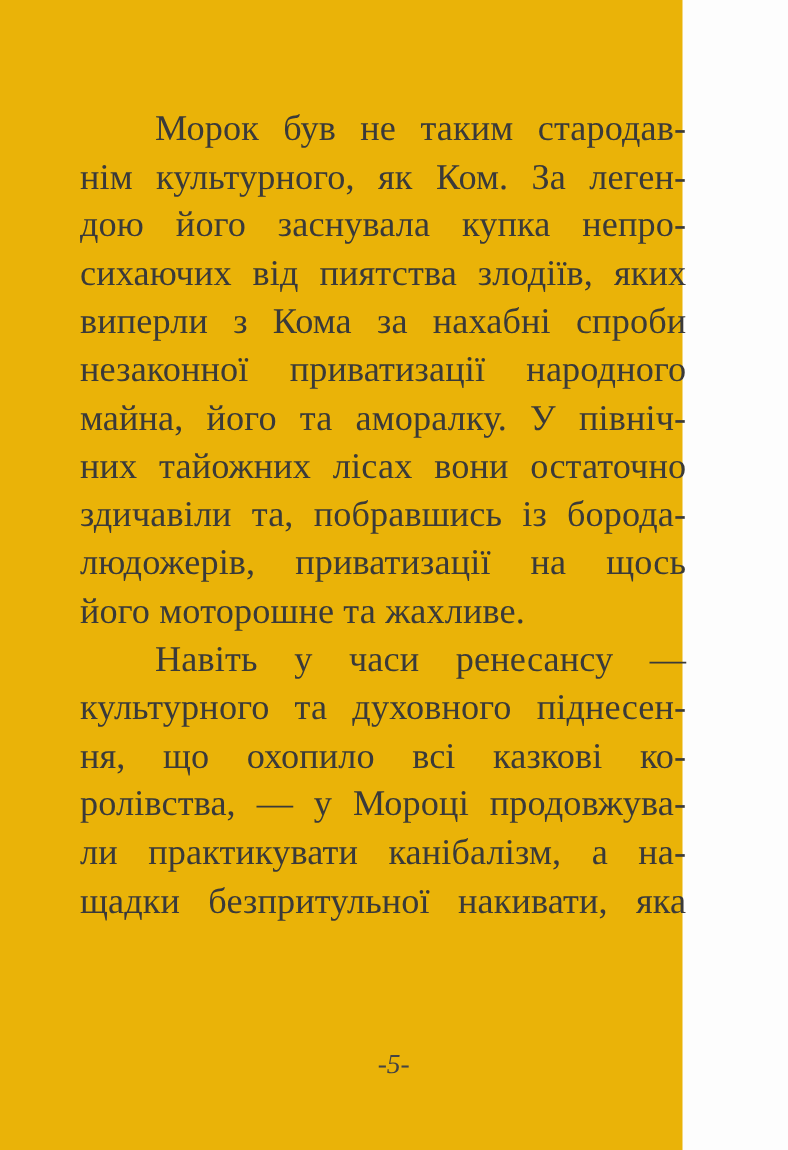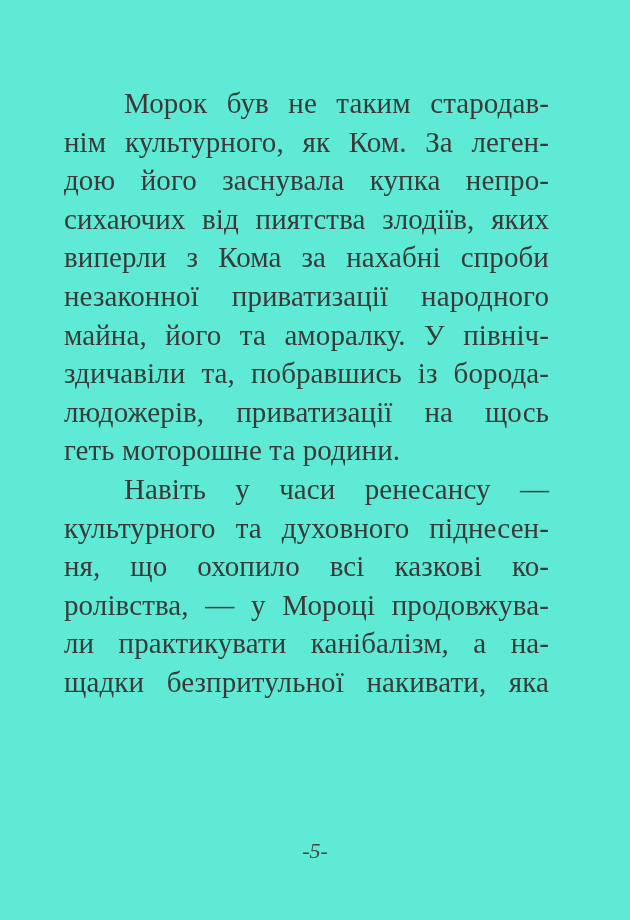--- a/index.html
+++ b/index.html
@@ -11,22 +11,22 @@
       width: 630px;
       height: 920px;
       position: relative;
       overflow: hidden;
       font-family: "Liberation Serif", "DejaVu Serif", serif;
       color: #3a3a3a;
     }
     .page {
       position: absolute;
       left: 0; top: 0;
-      width: 630px; height: 920px;
-      background: #5eead4;
+      width: 546px; height: 920px;
+      background: #eab308;
     }
     .text-block {
       position: absolute;
       left: 64px;
       top: 84px;
       width: 485px;
     }
     .line {
       display: block;
       height: 38.6px;
@@ -60,23 +60,24 @@
 <div class="page">
   <div class="text-block">
 
     <span class="line indent">Морок був не таким стародав-</span>
     <span class="line">нім культурного, як Ком. За леген-</span>
     <span class="line">дою його заснувала купка непро-</span>
     <span class="line">сихаючих від пиятства злодіїв, яких</span>
     <span class="line">виперли з Кома за нахабні спроби</span>
     <span class="line">незаконної приватизації народного</span>
     <span class="line">майна, його та аморалку. У північ-</span>
+    <span class="line">них тайожних лісах вони остаточно</span>
     <span class="line">здичавіли та, побравшись із борода-</span>
     <span class="line">людожерів, приватизації на щось</span>
-    <span class="line last">геть моторошне та родини.</span>
+    <span class="line last">його моторошне та жахливе.</span>
 
     <span class="line indent">Навіть у часи ренесансу —</span>
     <span class="line">культурного та духовного піднесен-</span>
     <span class="line">ня, що охопило всі казкові ко-</span>
     <span class="line">ролівства, — у Мороці продовжува-</span>
     <span class="line">ли практикувати канібалізм, а на-</span>
     <span class="line">щадки безпритульної накивати, яка</span>
   </div>
 
   <div class="page-number">-5-</div>

